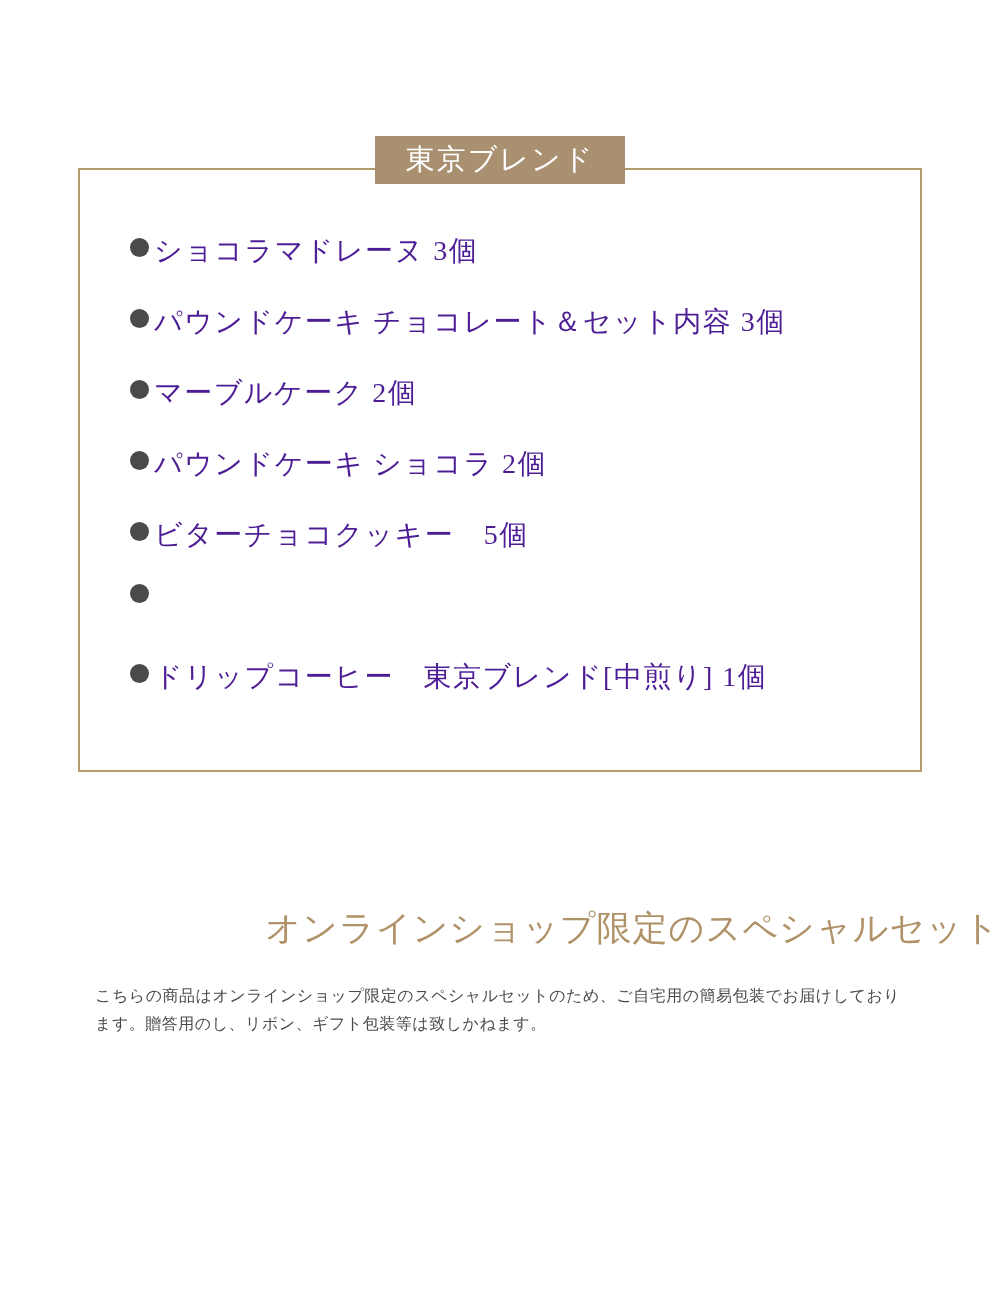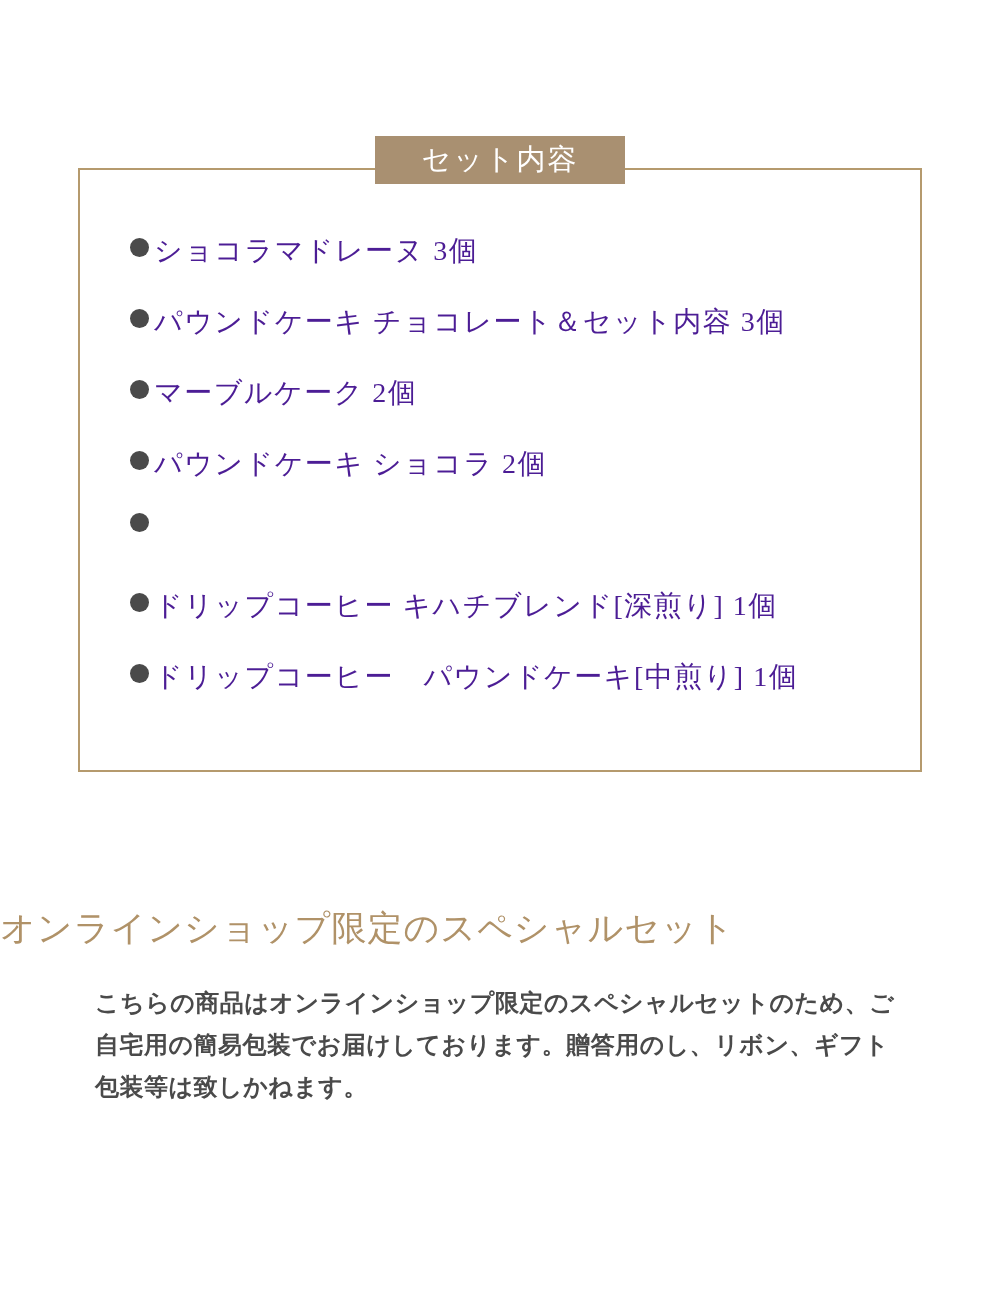--- a/index.html
+++ b/index.html
@@ -86,38 +86,37 @@
 
   
   .note-section {
     position: absolute;
     left: 0;
     top: 905px;
     width: 1000px;
   }
 
   .note-title {
-    text-align: left;
+    text-align: right;
     color: #b09268;
     font-size: 35px;
     letter-spacing: 1px;
     margin: 0 0 30px 0;
     font-weight: normal;
     font-family: "Liberation Serif", "DejaVu Serif", serif;
   }
 
   .note-body {
     margin: 0 auto;
     width: 810px;
-    font-size: 24px;
+    font-size: 16px;
     line-height: 1.75;
     color: #4a4a4a;
     letter-spacing: 0.5px;
     font-family: "Liberation Sans", "DejaVu Sans", sans-serif;
-    font-weight: bold;
   }
   .note-body p {
     margin: 0;
   }
 </style>
 </head>
 <body>
 
 <div class="set-section">
   <ul class="items-list">
@@ -132,32 +131,32 @@
     <li class="item-row">
       <span class="bullet"></span>
       <span class="item-text">マーブルケーク  2個</span>
     </li>
     <li class="item-row">
       <span class="bullet"></span>
       <span class="item-text">パウンドケーキ  ショコラ  2個</span>
     </li>
     <li class="item-row">
       <span class="bullet"></span>
+      <span class="item-text">ビターチョコクッキー　5個</span>
     </li>
     <li class="item-row">
       <span class="bullet"></span>
-      <span class="item-text">ドリップコーヒー  キハチブレンド[深煎り]  1個</span>
     </li>
     <li class="item-row">
       <span class="bullet"></span>
-      <span class="item-text">ドリップコーヒー　パウンドケーキ[中煎り]  1個</span>
+      <span class="item-text">ドリップコーヒー　東京ブレンド[中煎り]  1個</span>
     </li>
   </ul>
 </div>
 
-<div class="set-heading">セット内容</div>
+<div class="set-heading">東京ブレンド</div>
 
 <div class="note-section">
   <h2 class="note-title">オンラインショップ限定のスペシャルセット</h2>
   <div class="note-body">
     <p>こちらの商品はオンラインショップ限定のスペシャルセットのため、ご自宅用の簡易包装でお届けしております。贈答用のし、リボン、ギフト包装等は致しかねます。</p>
   </div>
 </div>
 
 </body></html>

